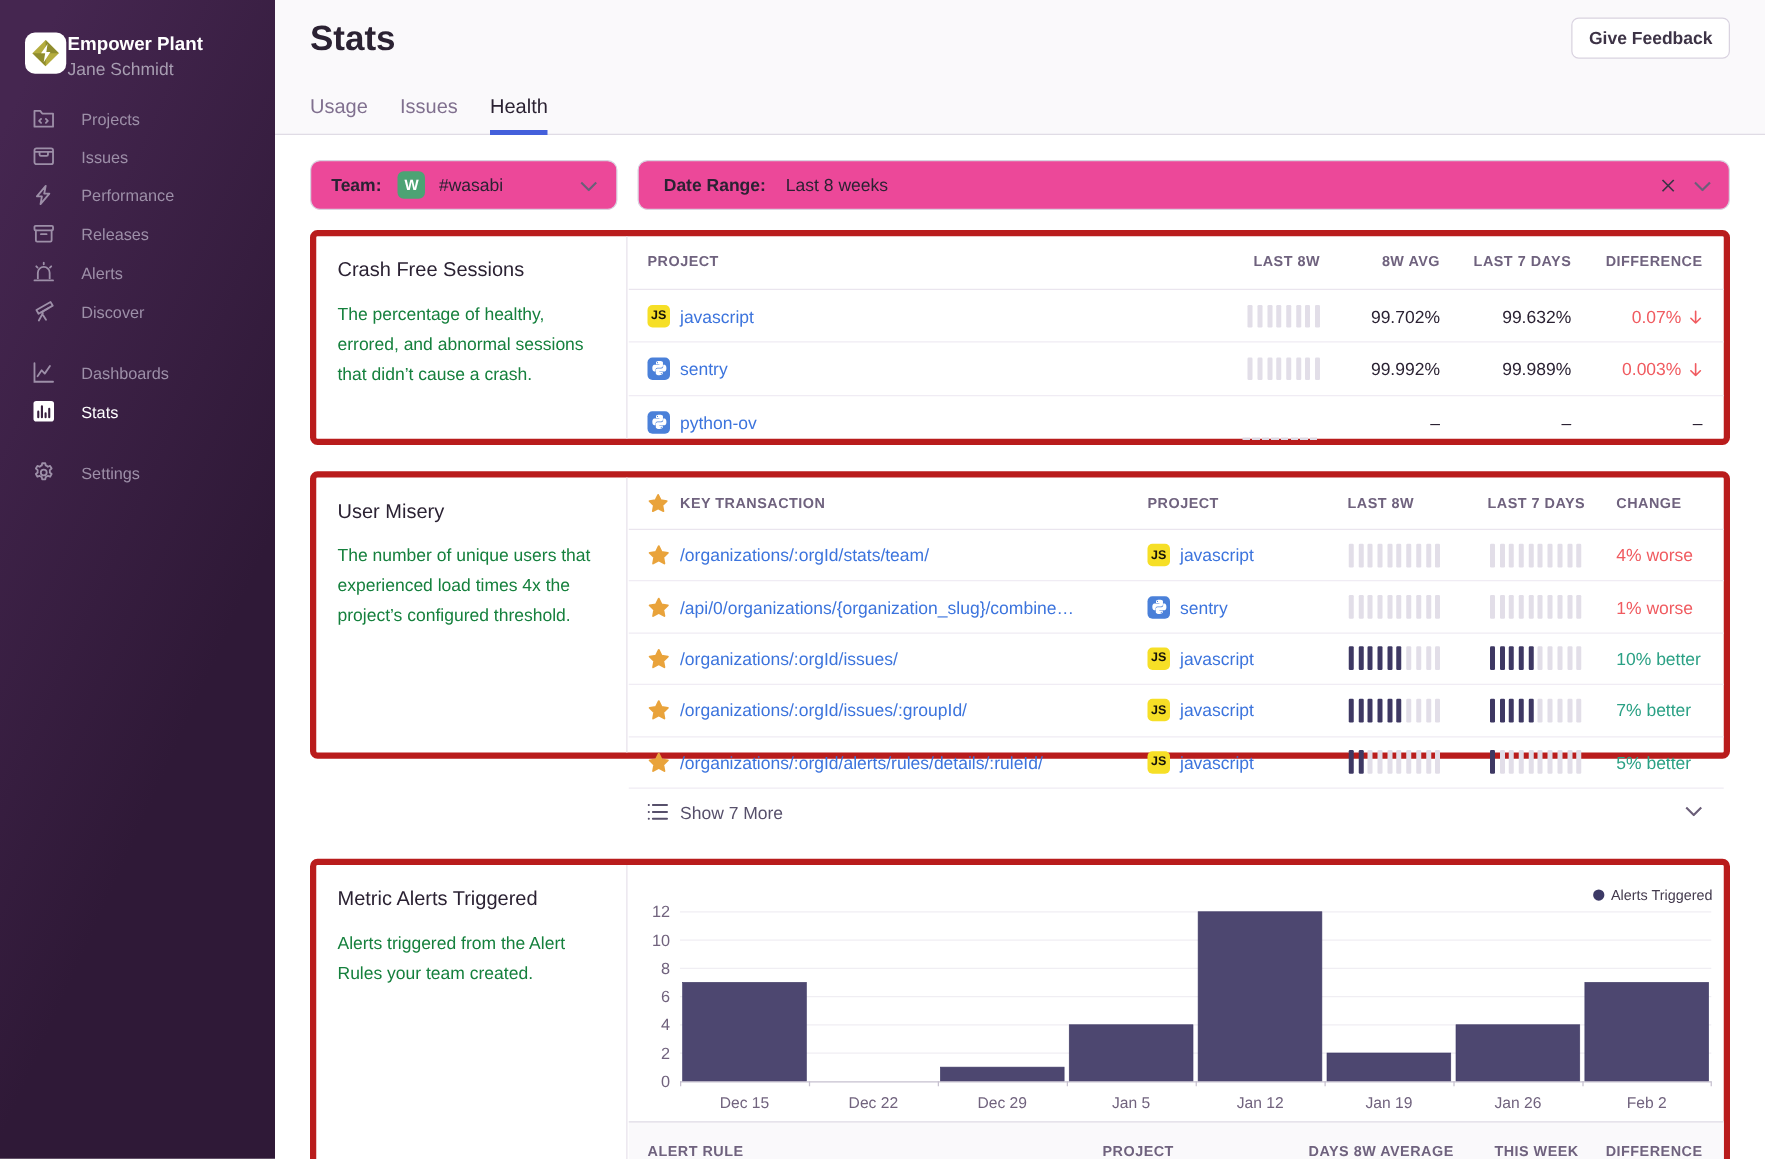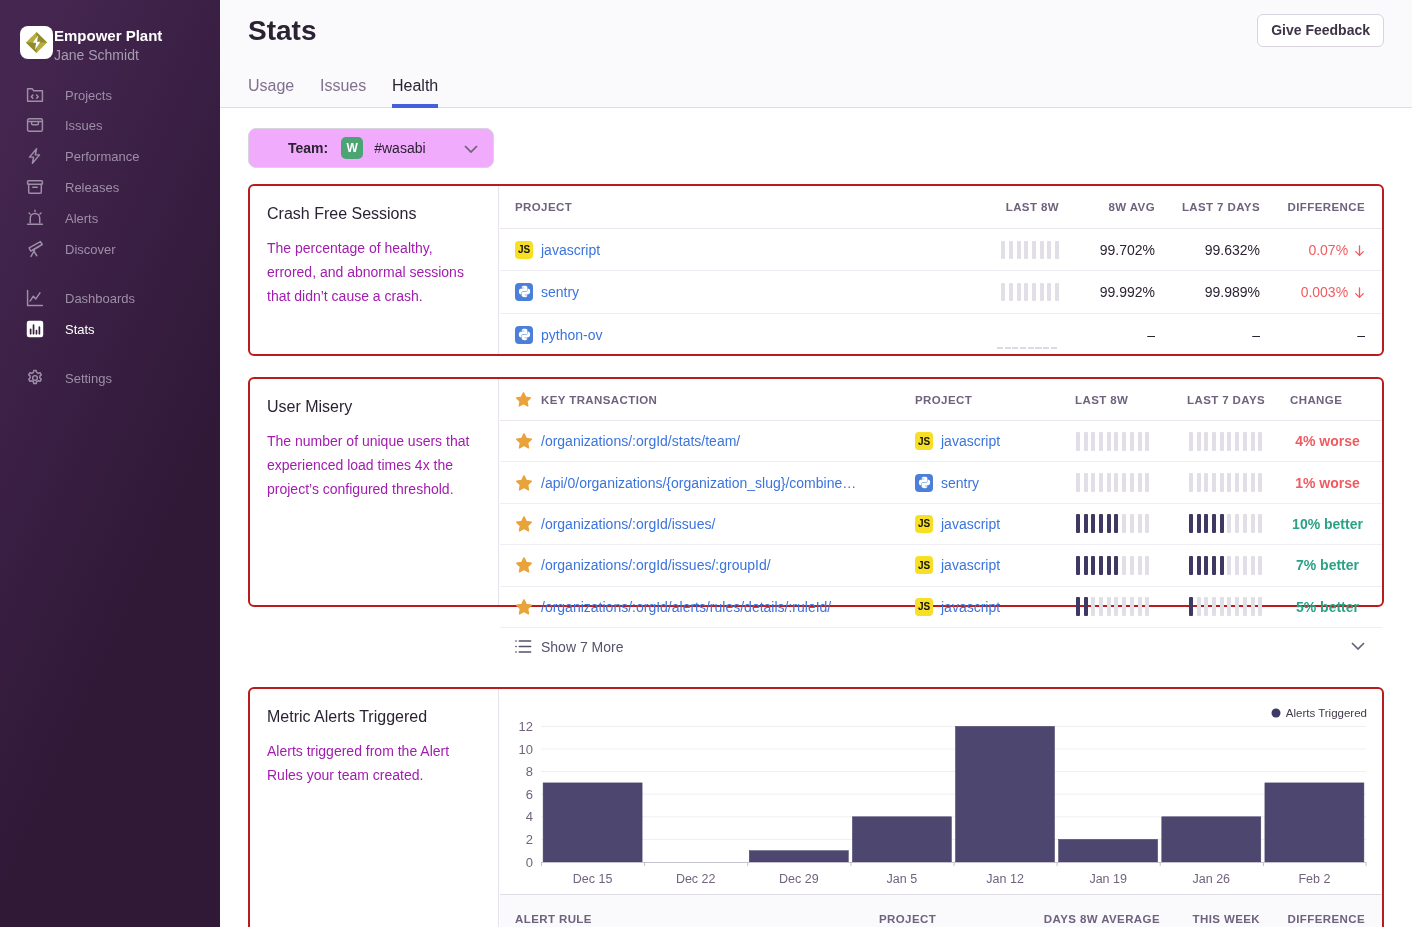--- a/index.html
+++ b/index.html
@@ -14,26 +14,26 @@
 .nitem { position:absolute; left:0; width:220px; height:31px; display:flex; align-items:center; color:#9d8fa8; font-size:13px; }
 .nitem .nico { position:absolute; left:26px; width:18px; height:18px; }
 .nitem .nlbl { position:absolute; left:65px; }
 .nitem.active { color:#fff; }
 .main { position:absolute; left:220px; top:0; width:1192px; height:927px; }
 .pagehead { position:absolute; left:0; top:0; width:1192px; height:108px; background:#faf9fb; border-bottom:1px solid #e0dce5; }
 .h1 { position:absolute; left:28px; top:15px; font-size:28px; font-weight:700; color:#2b2233; }
 .feedback { position:absolute; right:28px; top:14px; height:33px; padding:0 13px; background:#fff; border:1px solid #d9d3e0; border-radius:6px; font-size:14px; font-weight:700; color:#3d3346; line-height:31px; }
 .tab { position:absolute; top:74px; height:34px; font-size:16px; color:#80708f; line-height:24px; }
 .tab.active { color:#2b2233; border-bottom:4px solid #4460db; }
-.selbox { position:absolute; top:128px; height:40px; background:#f0abfc; border:1px solid #d9d3e0; border-radius:8px; display:flex; align-items:center; font-size:14px; color:#2b2233;padding-left:23px; }
+.selbox { position:absolute; top:128px; height:40px; background:#ec4899; border:1px solid #d9d3e0; border-radius:8px; display:flex; align-items:center; font-size:14px; color:#2b2233; }
 .sellbl { font-weight:700; color:#2b2233; }
-.panel { position:absolute; left:28px; width:1136px; background:#fff; border:2px solid #b91c1c; border-radius:6px; }
+.panel { position:absolute; left:28px; width:1136px; background:#fff; border:5px solid #b91c1c; border-radius:6px; }
 .pleft { position:absolute; left:0; top:0; bottom:0; width:249px; border-right:1px solid #e7e2ec; padding:17px 20px 17px 17px; }
 .ptitle { font-size:16px; color:#2b2233; line-height:22px; }
-.pdesc { margin-top:11px; font-size:14px; color:#a21caf; line-height:24px; }
+.pdesc { margin-top:11px; font-size:14px; color:#15803d; line-height:24px; }
 .ptable { position:absolute; left:250px; top:0; right:0; bottom:0; }
 .thead { display:flex; align-items:center; font-size:11.5px; font-weight:700; color:#6f627e; letter-spacing:0.4px; border-bottom:1px solid #eae5ee; padding:0 17px 0 15px; }
 .trow { position:relative; display:flex; align-items:center; font-size:14px; border-bottom:1px solid #f0ecf4; padding:0 17px 0 15px; }
 .trow:last-child { border-bottom:none; }
 a.plink { color:#3c74dd; text-decoration:none; }
 .picon { width:18px; height:18px; border-radius:4px; margin-right:8px; flex:none; }
 .bars { display:flex; align-items:flex-end; }
 .bars i { display:block; width:4px; margin-left:3.7px; background:#e2dee8; border-radius:1px; }
 .bars i.on { background:#3e3863; }
 .red { color:#f05b60; }
@@ -43,21 +43,21 @@
 .picon.py { background:#4a80d9; }
 .b18 i { height:18px; }
 .b19 i { height:19px; }
 .bars i:first-child { margin-left:0; }
 .mrow { height:41.4px; }
 .mkey { width:400px; display:flex; align-items:center; overflow:hidden; white-space:nowrap; flex:none; }
 .star { width:18px; height:18px; fill:#e9a33b; stroke:#e9a33b; stroke-width:2; stroke-linejoin:round; margin-right:8px; flex:none; }
 .mproj { width:160px; display:flex; align-items:center; flex:none; }
 .m8w { width:112px; display:flex; padding-left:1px; flex:none; }
 .m7d { width:103px; display:flex; padding-left:2px; flex:none; }
-.mchg { flex:1; text-align:center;font-weight:bold; }
+.mchg { flex:1; text-align:left; }
 </style>
 </head>
 <body>
 <div class="sidebar" id="sidebar">
 <div class="org">
   <div class="avatar">
     <svg width="25" height="25" viewBox="0 0 26 26" style="position:absolute;left:4px;top:4px">
       <g>
         <polygon points="13,2 24,13 13,24 2,13" fill="#b5ad3f"></polygon>
         <polygon points="13,2 24,13 13,13" fill="#8f8c2e"></polygon>
@@ -140,20 +140,30 @@
   <div class="feedback">Give Feedback</div>
   <div class="tab" style="left:28px">Usage</div>
   <div class="tab" style="left:100px">Issues</div>
   <div class="tab active" style="left:172px">Health</div>
 </div>
 <div class="selbox" style="left:28px;width:246px;">
   <span class="sellbl" style="margin-left:16px">Team:</span>
   <span style="margin-left:13px;width:22px;height:22px;border-radius:5px;background:#4ca374;color:#fff;font-size:12px;font-weight:700;display:flex;align-items:center;justify-content:center">W</span>
   <span style="margin-left:11px">#wasabi</span>
   <svg style="position:absolute;right:15px;top:16px" width="14" height="8" viewBox="0 0 14 8" fill="none" stroke="#6b5f79" stroke-width="1.7">
+        <path d="m1 1 6 6 6-6"></path>
+      </svg>
+</div>
+<div class="selbox" style="left:290px;width:874px;">
+  <span class="sellbl" style="margin-left:20px">Date Range:</span>
+  <span style="margin-left:16px">Last 8 weeks</span>
+  <svg style="position:absolute;right:43px;top:14px" width="11" height="11" viewBox="0 0 11 11" fill="none" stroke="#3d3346" stroke-width="1.4">
+        <path d="M1 1l9 9M10 1 1 10"></path>
+      </svg>
+  <svg style="position:absolute;right:14px;top:16px" width="14" height="8" viewBox="0 0 14 8" fill="none" stroke="#6b5f79" stroke-width="1.7">
         <path d="m1 1 6 6 6-6"></path>
       </svg>
 </div>
 <div class="panel" style="top:184px;height:172px;">
   <div class="pleft">
     <div class="ptitle">Crash Free Sessions</div>
     <div class="pdesc">The percentage of healthy, errored, and abnormal sessions that didn’t cause a crash.</div>
   </div>
   <div class="ptable">
     <div class="thead" style="height:43px;">

